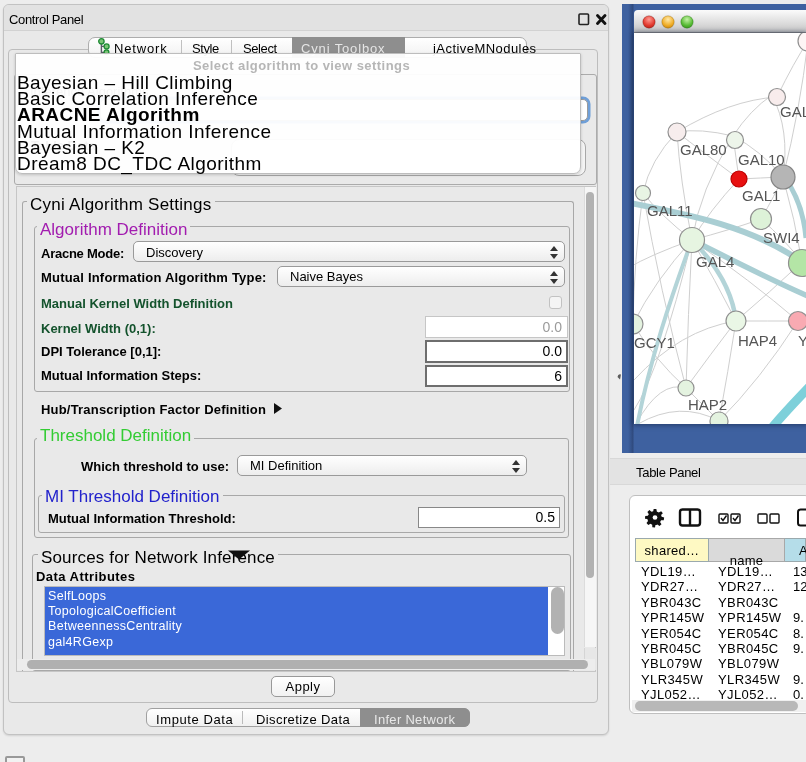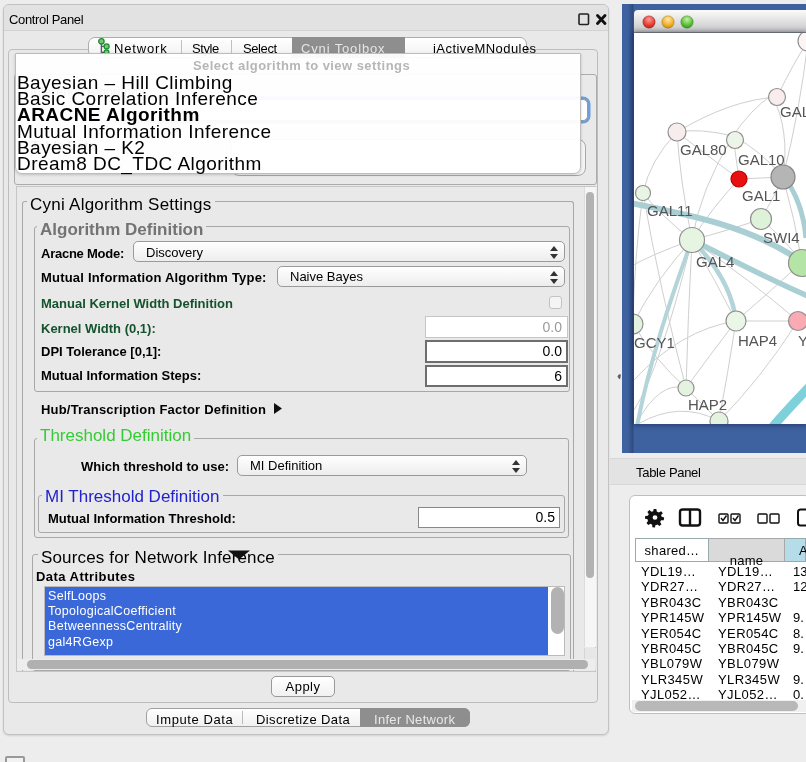--- a/index.html
+++ b/index.html
@@ -49,21 +49,21 @@
 <div class="abs" style="left:100px;top:99px;width:488px;height:22px;background:#fff;border:1px solid #9a9a9a;border-radius:5px;box-shadow:0 0 0 2.5px #6f9fd8;"></div>
 
 <div class="abs" style="left:231px;top:139px;width:355px;height:37px;background:#f4f4f4;border:1px solid #a8a8a8;border-radius:8px;"></div>
 
 <div class="abs" style="left:16px;top:186px;width:580px;height:486px;border:1px solid #c6c6c6;"></div>
 
 <div class="abs" style="left:22px;top:201px;width:552px;height:470px;border:1px solid #a8a8a8;border-bottom:none;border-radius:3px 3px 0 0;"></div>
 <div class="grouplabel" style="left:27px;top:195px;color:#000;letter-spacing:0.25px;">Cyni Algorithm Settings</div>
 
 <div class="abs" style="left:34px;top:226px;width:536px;height:166px;border:1px solid #a8a8a8;border-radius:3px;"></div>
-<div class="grouplabel" style="left:37px;top:220px;color:#737373;font-weight:bold;">Algorithm Definition</div>
+<div class="grouplabel" style="left:37px;top:220px;color:#a21caf;">Algorithm Definition</div>
 
 <div class="abs b13" style="left:41px;top:246px;letter-spacing:-0.25px;">Aracne Mode:</div>
 <div class="abs combo" style="left:133px;top:241px;width:432px;height:21px;"></div>
 <div class="abs r13" style="left:146px;top:245px;">Discovery</div>
 
 <div class="abs b13" style="left:41px;top:270px;letter-spacing:0.2px;">Mutual Information Algorithm Type:</div>
 <div class="abs combo" style="left:277px;top:266px;width:288px;height:21px;"></div>
 <div class="abs r13" style="left:290px;top:269px;">Naive Bayes</div>
 
 <div class="abs b13 gray" style="left:41px;top:296px;">Manual Kernel Width Definition</div>
@@ -262,21 +262,21 @@
     <rect x="86" y="6" width="9" height="9" rx="1"></rect>
     <path d="M76 10 L78 12.5 L81.5 7.5"></path>
     <path d="M88 10 L90 12.5 L93.5 7.5"></path>
     <rect x="113" y="6" width="9" height="9" rx="1"></rect>
     <rect x="125" y="6" width="9" height="9" rx="1"></rect>
     <path d="M153 4 Q153 1.5 155.5 1.5 L162 1.5 L167 6 L167 15 Q167 17.5 164.5 17.5 L155.5 17.5 Q153 17.5 153 15 Z" stroke-width="2"></path>
       <path d="M162 1.5 L162 6 L167 6" stroke-width="1.6"></path>
   </g>
 </svg>
 
-<div class="abs" style="left:635px;top:538px;width:74px;height:24px;background:#ffffff;border:1px solid #9aa9ad;font-size:13px;letter-spacing:0.3px;text-align:center;padding-top:4px;">shared…</div>
+<div class="abs" style="left:635px;top:538px;width:74px;height:24px;background:#fef9c3;border:1px solid #9aa9ad;font-size:13px;letter-spacing:0.3px;text-align:center;padding-top:4px;">shared…</div>
 <div class="abs" style="left:709px;top:538px;width:76px;height:24px;background:#dadada;border:1px solid #a8a8a8;border-left:none;font-size:13px;letter-spacing:0.3px;text-align:center;padding-top:14px;">name</div>
 <div class="abs" style="left:785px;top:538px;width:21px;height:24px;background:#b5dde9;border:1px solid #9aa9ad;border-left:none;font-size:13px;padding:4px 0 0 14px;">A</div>
 
 <div class="abs" style="left:641px;top:564px;font-size:13px;letter-spacing:0.4px;line-height:15.4px;white-space:nowrap;">YDL19…<br>YDR27…<br>YBR043C<br>YPR145W<br>YER054C<br>YBR045C<br>YBL079W<br>YLR345W<br>YJL052…</div>
 <div class="abs" style="left:718px;top:564px;font-size:13px;letter-spacing:0.4px;line-height:15.4px;white-space:nowrap;">YDL19…<br>YDR27…<br>YBR043C<br>YPR145W<br>YER054C<br>YBR045C<br>YBL079W<br>YLR345W<br>YJL052…</div>
 <div class="abs" style="left:793px;top:564px;font-size:13px;line-height:15.4px;white-space:nowrap;">13<br>12<br>&nbsp;<br>9.<br>8.<br>9.<br>&nbsp;<br>9.<br>0.</div>
 
 <div class="abs" style="left:632px;top:700px;width:174px;height:12px;background:#f0f0f0;"></div>
 <div class="abs" style="left:635px;top:701px;width:163px;height:10px;background:#b8b8b8;border-radius:5px;"></div>
 

